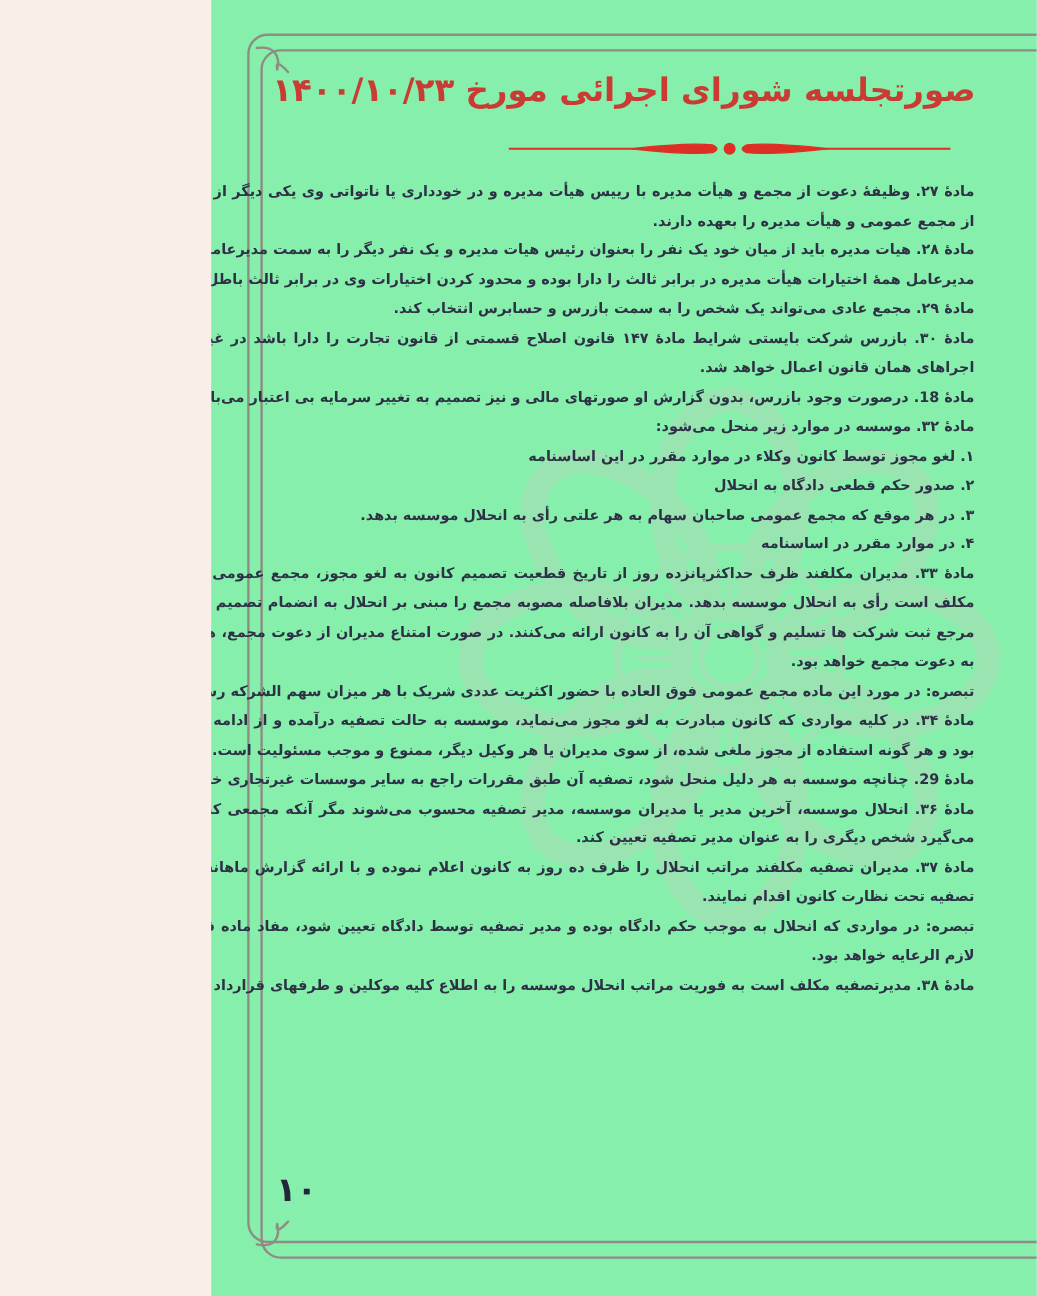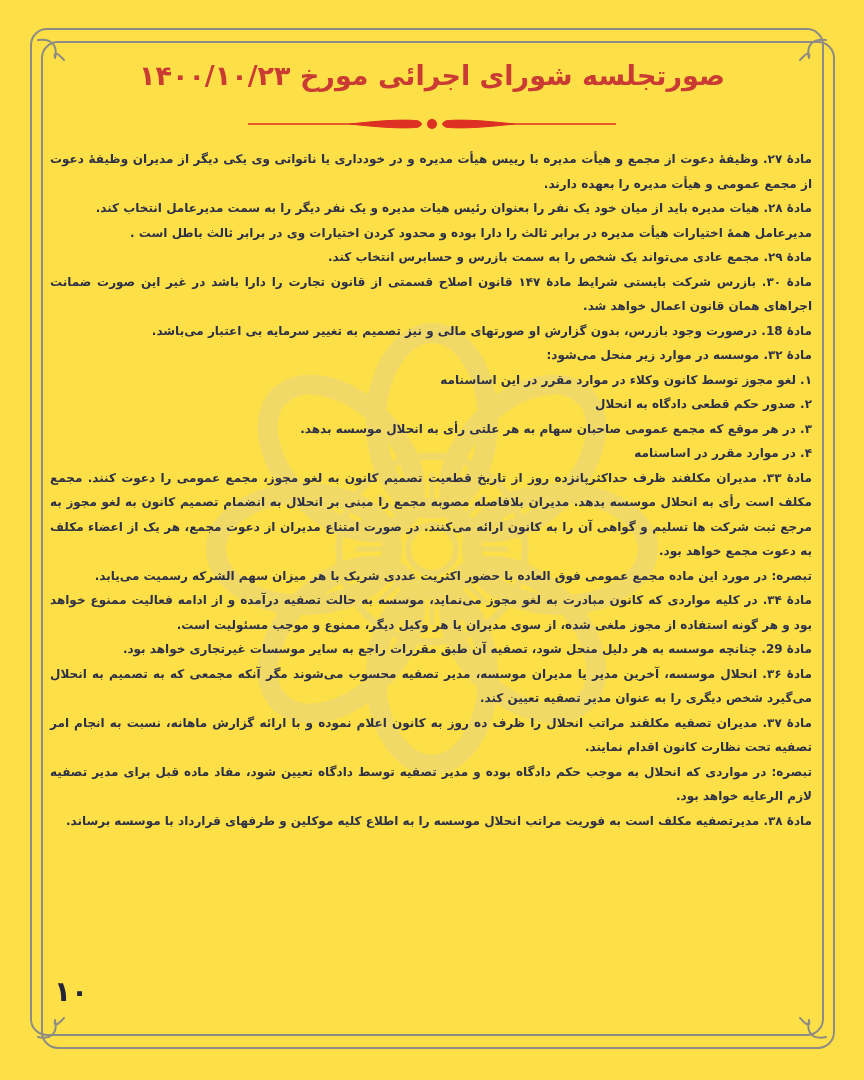--- a/index.html
+++ b/index.html
@@ -2,23 +2,23 @@
 <html lang="fa" dir="rtl"><head>
 <meta charset="utf-8">
 <style>
   html, body {
     margin: 0;
     padding: 0;
     background: #f8efe9;
   }
   .page {
     position: relative;
-    width: 864px;
+    width: 688px;
     height: 1080px;
-    background: #fde047;
+    background: #86efac;
     overflow: hidden;
     font-family: "DejaVu Sans", sans-serif;
   }
   .frame-svg, .watermark-svg, .divider-svg {
     position: absolute;
     pointer-events: none;
   }
   .frame-svg { left: 0; top: 0; }
   .watermark-svg { left: 205px; top: 322px; opacity: 0.5; }
   .doc-title {

